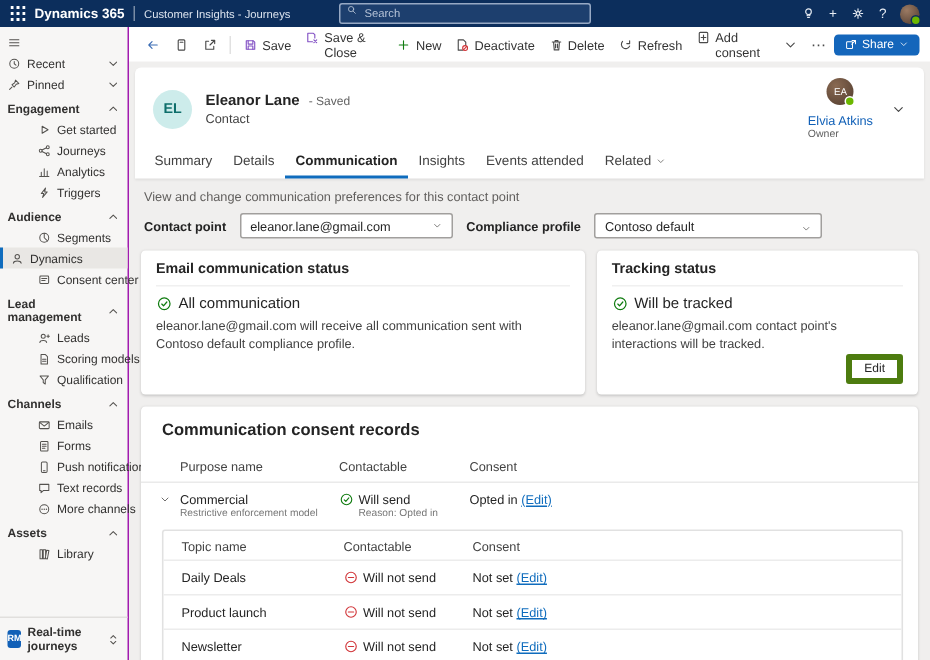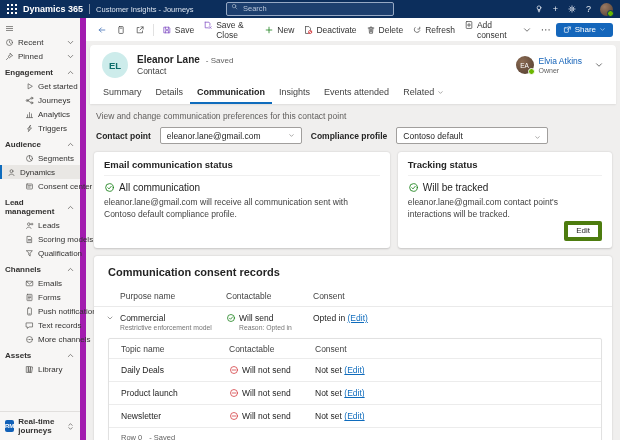--- a/index.html
+++ b/index.html
@@ -19,21 +19,21 @@
     font-family:"Liberation Sans",sans-serif;min-width:0;}
   .search input::placeholder{color:#b7c4d8;}
   .tb-icons{margin-left:auto;display:flex;align-items:center;gap:9px;}
   .tb-icons .ic{width:10px;height:10px;color:#e9eef5;}
   .tb-glyph{font-size:9px;color:#e9eef5;line-height:1;}
   .tb-avatar{width:13px;height:13px;border-radius:50%;background:radial-gradient(circle at 35% 30%,#9b7a63,#4e3a2e);position:relative;}
   .presence{position:absolute;right:-1px;bottom:-1px;width:5px;height:5px;background:#6bb700;border:1px solid #0c2e5c;border-radius:50%;}
 
   
   .layout{display:flex;height:422px;}
-  .sidebar{width:86px;min-width:86px;background:#f7f6f5;border-right:6px solid #a21caf;display:flex;flex-direction:column;
+  .sidebar{width:86px;min-width:86px;background:#f7f6f5;border-right:1px solid #a21caf;display:flex;flex-direction:column;
     font-size:8px;color:#323130;padding-top:3px;box-sizing:border-box;}
   .side-row,.side-item{display:flex;align-items:center;gap:4px;padding:2.5px 5px;white-space:nowrap;}
   .sidebar .ic{width:9px;height:9px;color:#54524f;}
   .chev{width:7px;height:7px;color:#605e5c;margin-left:auto;}
   .side-sec{display:flex;align-items:center;font-weight:bold;padding:5px 5px 2px;}
   .side-item{padding-left:25px;}
   .side-item.active{background:#e9e7e4;border-left:2px solid #0f6cbd;padding-left:5px;}
   .side-footer{margin-top:auto;border-top:1px solid #e1dfdd;display:flex;align-items:center;gap:4px;padding:5px 5px;font-weight:bold;}
   .rm-badge{width:12px;height:12px;background:#1160b7;color:#fff;font-size:6px;font-weight:bold;border-radius:2px;
     display:flex;align-items:center;justify-content:center;}
@@ -54,21 +54,21 @@
 
   
   .record-card{background:#fff;margin:4px 4px 0;border-radius:4px 4px 0 0;box-shadow:0 1px 2px rgba(0,0,0,.08);flex:none;}
   .rec-head{display:flex;align-items:center;padding:7px 12px 1px;}
   .el-avatar{width:26px;height:26px;border-radius:50%;background:#cdeceb;color:#0e6e6b;display:flex;align-items:center;
     justify-content:center;font-size:9.5px;font-weight:bold;margin-right:9px;flex:none;}
   .rec-name-row{display:flex;align-items:baseline;gap:6px;}
   .rec-name{font-size:10px;font-weight:bold;}
   .rec-saved{font-size:8px;color:#616161;}
   .rec-type{font-size:8.5px;color:#424242;margin-top:1px;}
-  .owner{margin-left:auto;display:flex;align-items:center;gap:5px;}
+  .owner{margin-left:auto;display:flex;align-items:center;gap:5px;flex-direction:column;}
   .owner-avatar{width:18px;height:18px;border-radius:50%;background:radial-gradient(circle at 35% 30%,#8a6a52,#503b2e);
     color:#fff;font-size:6.5px;display:flex;align-items:center;justify-content:center;position:relative;}
   .owner-avatar .presence{border-color:#fff;}
   .owner-name{font-size:8.5px;color:#1160b7;}
   .owner-role{font-size:7px;color:#616161;margin-top:1px;}
   .head-chev{width:10px;height:10px;color:#424242;margin-left:12px;}
 
   .tabs{display:flex;align-items:flex-end;padding:5px 6px 0 6px;}
   .tab{padding:3px 7px 5px;font-size:9px;color:#424242;border-bottom:2px solid transparent;display:flex;align-items:center;gap:3px;}
   .tab.active{font-weight:bold;color:#242424;border-bottom-color:#0f6cbd;}

